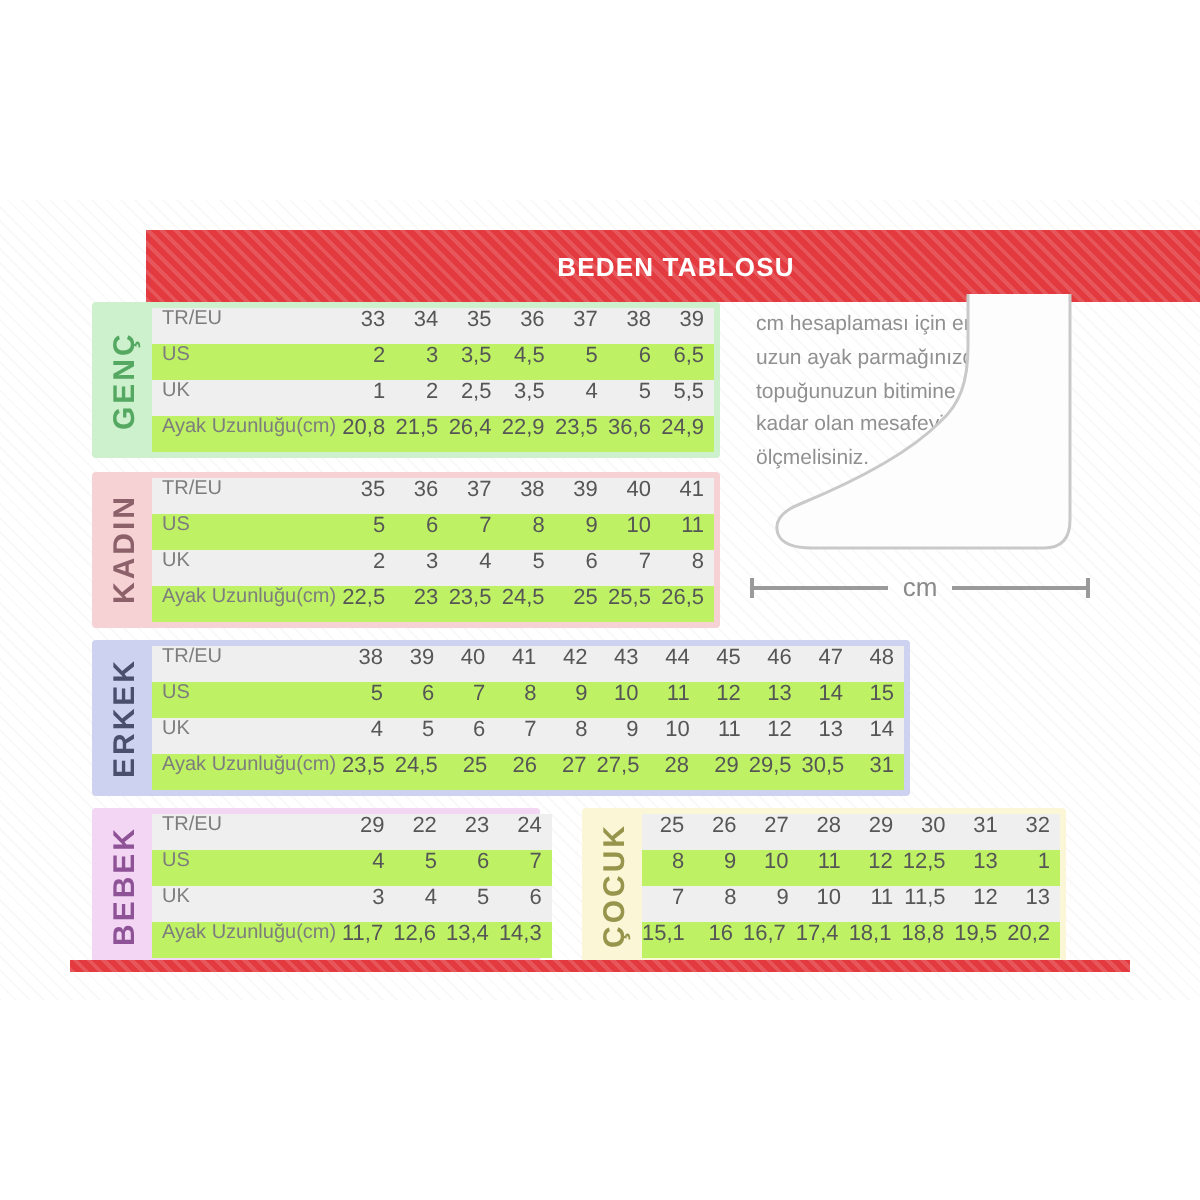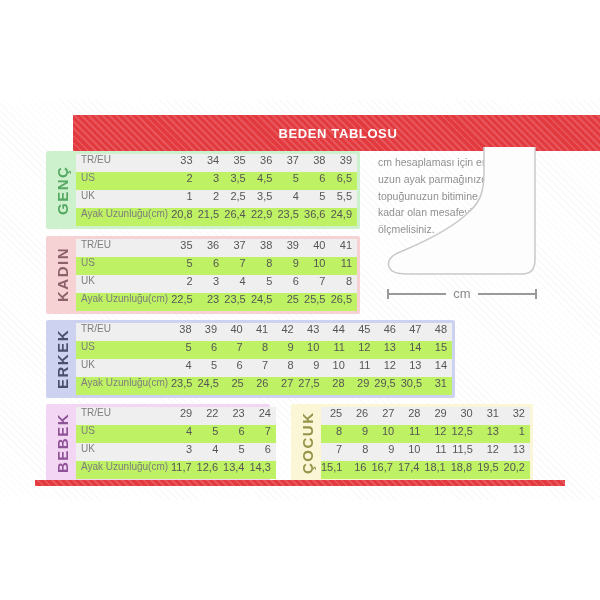--- a/index.html
+++ b/index.html
@@ -20,21 +20,21 @@
   .tbl{flex:1;background:#fff;display:flex;flex-direction:column;justify-content:space-between;}
   .row{display:flex;align-items:flex-start;height:18px;font-size:11px;}
   .row.odd{background:#efefef;}
   .row.even{background:#bef264;}
   .rlabel{flex:0 0 90px;padding-left:5px;font-size:10px;color:#7d7d7d;text-align:left;
     white-space:nowrap;overflow:hidden;}
   .cell{flex:1;text-align:right;padding-right:5px;color:#565656;white-space:nowrap;}
   .info{position:absolute;left:378px;top:154px;width:126px;font-size:10.5px;line-height:1.6;
     color:#909090;}
   .footwrap{position:absolute;left:383px;top:147px;width:165px;height:136px;}
-  .cmline{position:absolute;left:387px;top:288px;width:150px;height:12px;
+  .cmline{position:absolute;left:375px;top:288px;width:170px;height:12px;
     display:flex;align-items:center;}
   .cmline .tick{width:2px;height:10px;background:#9a9a9a;}
   .cmline .seg{flex:1;height:2px;background:#9a9a9a;}
   .cmline .cmtext{font-size:13px;color:#8a8a8a;padding:0 7px;line-height:12px;}
 </style>
 </head>
 <body>
 
 <div class="canvas">
 

